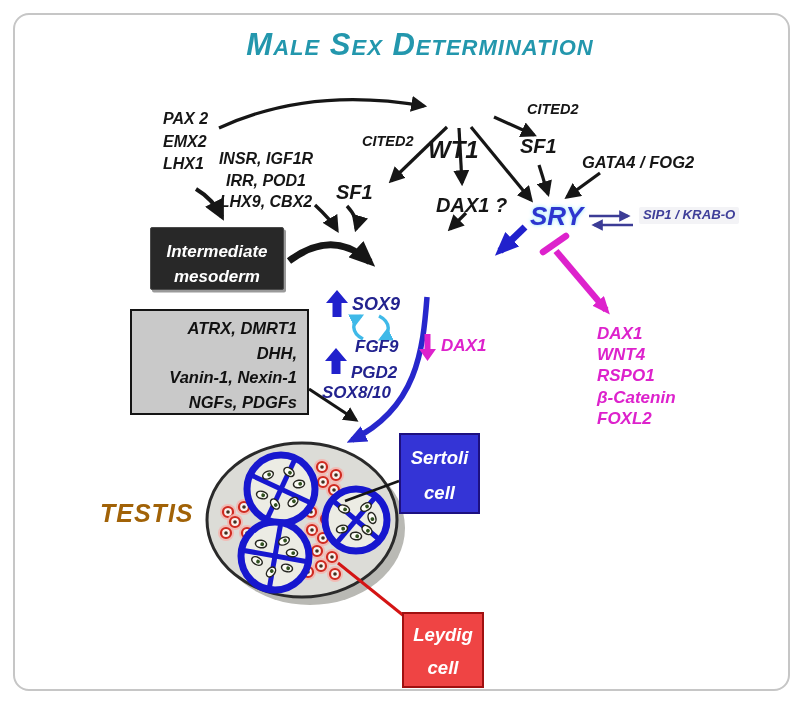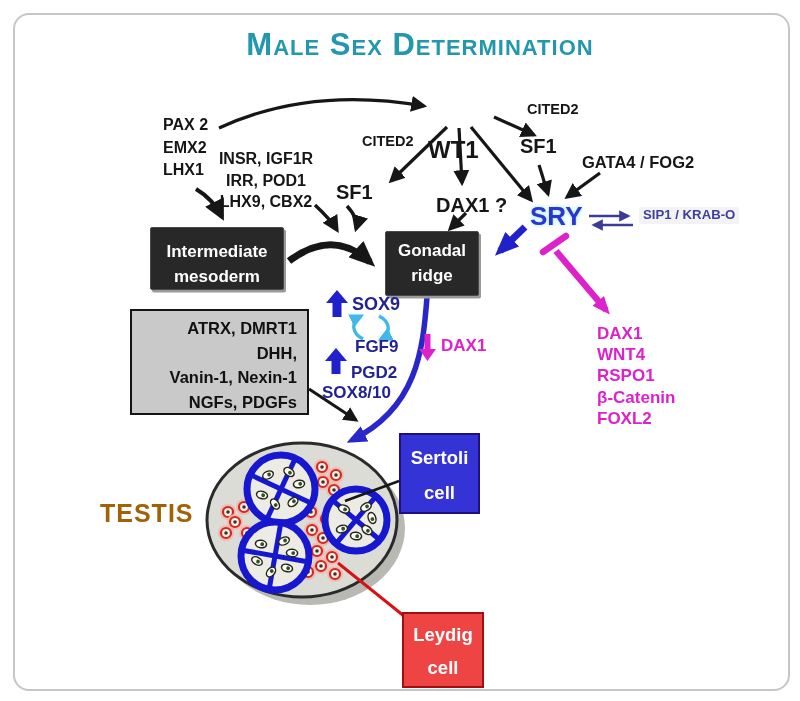--- a/index.html
+++ b/index.html
@@ -1,17 +1,17 @@
 <!DOCTYPE html>
 <html><head>
 <meta charset="utf-8">
 <style>
   * { box-sizing: border-box; }
   body { margin:0; background:#fff; font-family:"Liberation Sans", sans-serif; }
-  #stage { position:relative; width:800px; height:701px; background:#ffffff; overflow:hidden; }
+  #stage { position:relative; width:800px; height:701px; background:#ffffff; overflow:hidden;font-style:italic; }
   .frame { position:absolute; left:13px; top:13px; right:10px; bottom:10px;
            border:2.5px solid #c6c6c6; border-radius:16px; }
   .lbl { position:absolute; font-weight:bold; color:#161616; white-space:nowrap; line-height:1.12; }
   .title { position:absolute; left:40px; right:0; top:27px; text-align:center;
            font-variant:small-caps; font-weight:bold; font-size:31px;
            color:#2397ad; letter-spacing:1px; }
   .navy { color:#23238f; }
   .magenta { color:#dd22cc; }
   .sry { color:#2d35cf; text-shadow:0 0 4px #9fe8f8, 0 0 2px #c8f2ff; }
   .sip { color:#3f3f99; background:#f3f3f6; padding:1px 4px; border-radius:2px; }
@@ -174,21 +174,21 @@
   </svg>
 
   <div class="title">Male Sex Determination</div>
 
   <div class="lbl" style="left:428px;top:93px;font-size:24px;margin-top:44px;">WT1</div>
   <div class="lbl" style="left:527px;top:101px;font-size:14.5px;">CITED2</div>
   <div class="lbl" style="left:520px;top:135px;font-size:20px;">SF1</div>
   <div class="lbl" style="left:582px;top:153px;font-size:16.5px;">GATA4 / FOG2</div>
   <div class="lbl" style="left:362px;top:133px;font-size:14.5px;">CITED2</div>
 
-  <div class="lbl" style="left:163px;top:114px;font-size:16px;line-height:22.5px;">
+  <div class="lbl" style="left:163px;top:108px;font-size:16px;line-height:22.5px;">
     <div>PAX 2</div>
     <div>EMX2</div>
     <div>LHX1</div>
   </div>
 
   <div class="lbl" style="left:196px;top:148px;width:140px;text-align:center;font-size:16px;line-height:21.5px;">
     <div>INSR, IGF1R</div>
     <div>IRR, POD1</div>
     <div>LHX9, CBX2</div>
   </div>
@@ -196,24 +196,20 @@
   <div class="lbl" style="left:336px;top:181px;font-size:20px;">SF1</div>
   <div class="lbl" style="left:436px;top:194px;font-size:20px;">DAX1 ?</div>
   <div class="lbl sry" style="left:530px;top:202px;font-size:26px;">SRY</div>
   <div class="lbl sip" style="left:639px;top:207px;font-size:13.2px;">SIP1 / KRAB-O</div>
 
   <div class="darkbox" style="left:150px;top:227px;width:134px;height:63px;font-size:17px;line-height:25px;padding-top:11px;">
     <div>Intermediate</div>
     <div>mesoderm</div>
   </div>
 
-  <div class="darkbox" style="left:385px;top:231px;width:94px;height:65px;font-size:17px;line-height:25px;padding-top:6px;">
-    <div>Gonadal</div>
-    <div>ridge</div>
-  </div>
 
   <div class="graybox" style="left:130px;top:309px;width:179px;height:106px;font-size:16.5px;line-height:24.5px;padding:5px 10px 0 0;">
     <div>ATRX, DMRT1</div>
     <div>DHH,</div>
     <div>Vanin-1, Nexin-1</div>
     <div>NGFs, PDGFs</div>
   </div>
 
   <div class="lbl navy" style="left:352px;top:294px;font-size:18px;">SOX9</div>
   <div class="lbl navy" style="left:355px;top:337px;font-size:17px;">FGF9</div>

